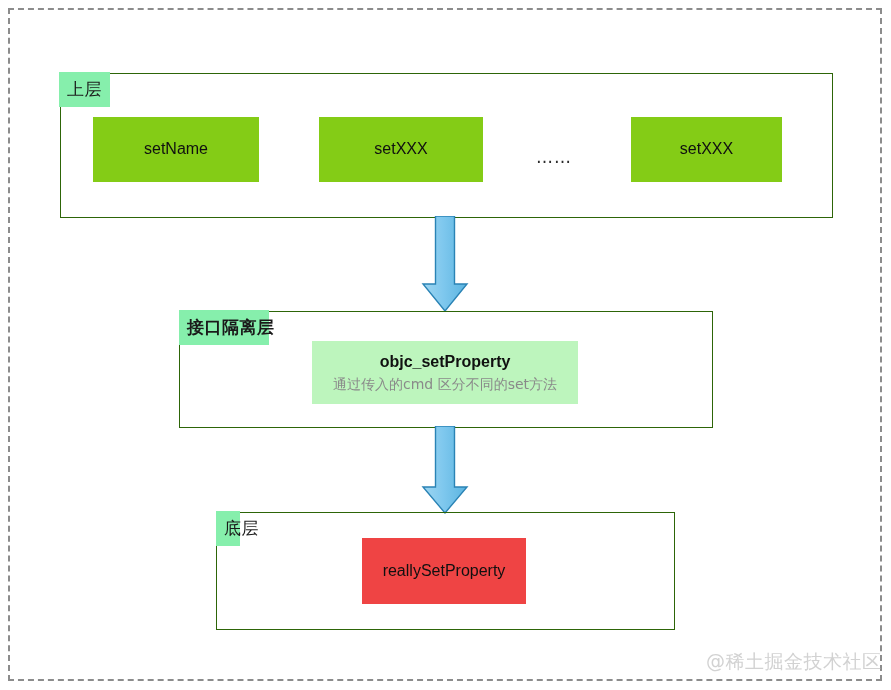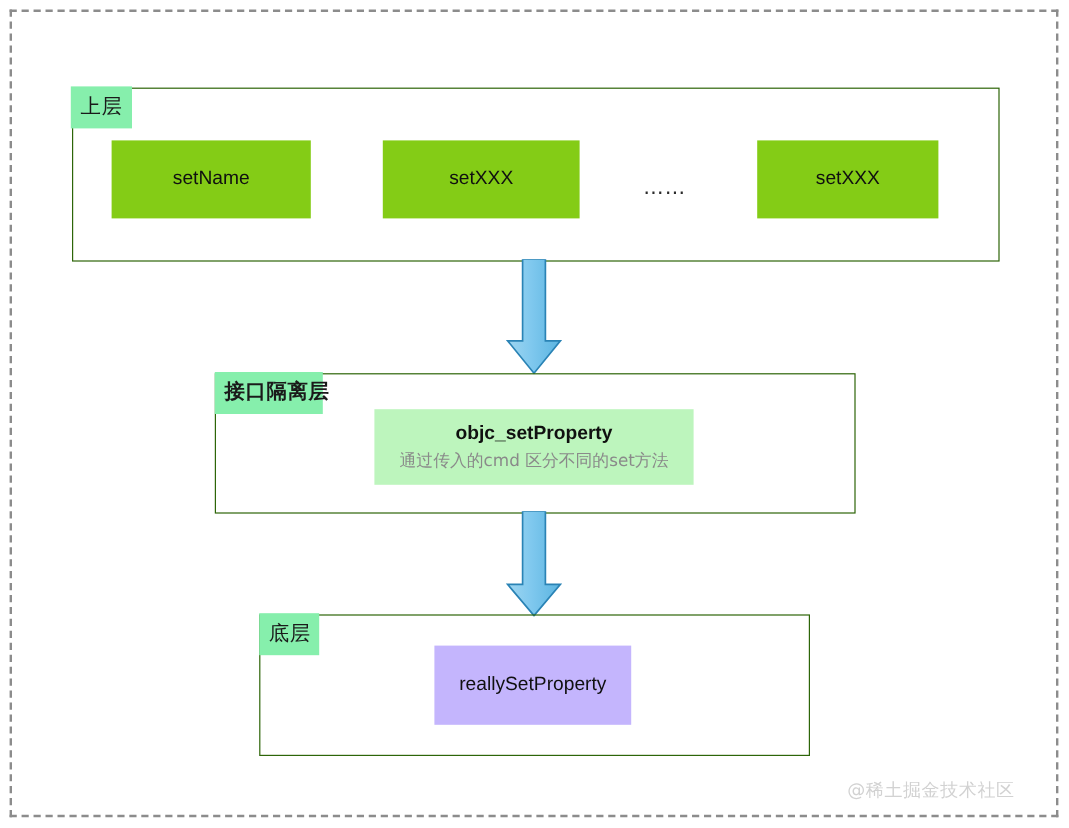--- a/index.html
+++ b/index.html
@@ -54,21 +54,21 @@
     justify-content: center;
     text-align: center;
   }
   .node-purple {
     background: #84cc16;
   }
   .node-green {
     background: #bdf5bd;
   }
   .node-cyan {
-    background: #c4b5fd;
+    background: #ef4444;
   }
   .node-title {
     font-size: 16px;
     color: #101010;
     line-height: 1.3;
     font-family: "Liberation Sans", "DejaVu Sans", sans-serif;
   }
   .node-title-bold {
     font-size: 16px;
     color: #101010;
@@ -90,21 +90,21 @@
     letter-spacing: 1px;
     line-height: 1;
     white-space: nowrap;
     font-family: "DejaVu Sans", "Liberation Sans", sans-serif;
   }
   .arrow {
     position: absolute;
   }
   .watermark {
     position: absolute;
-    font-size: 15px;
+    font-size: 19px;
     color: #d2d2d2;
     white-space: nowrap;
     letter-spacing: 0.5px;
     font-family: "DejaVu Sans", "Liberation Sans", sans-serif;
   }
 </style>
 </head>
 <body>
 
 <div id="canvas">
@@ -163,17 +163,17 @@
       <polygon points="14.5,0 33.5,0 33.5,61 46,61 24,87 2,61 14.5,61" fill="url(#agrad2)" stroke="#2a83b5" stroke-width="1.4" stroke-linejoin="miter"></polygon>
     </svg>
   </div>
 
   <div class="layer-box" style="left:216px; top:512px; width:459px; height:118px;"></div>
 
   <div class="node node-cyan" style="left:362px; top:538px; width:164px; height:66px;">
     <div class="node-title">reallySetProperty</div>
   </div>
 
-  <div class="layer-tag" style="left:216px; top:511px; width:50px; height:35px;">底层</div>
+  <div class="layer-tag" style="left:216px; top:511px; width:24px; height:35px;">底层</div>
 
   <div class="watermark" style="left:706px; top:649px;">@稀土掘金技术社区</div>
 
 </div>
 
 </body></html>

